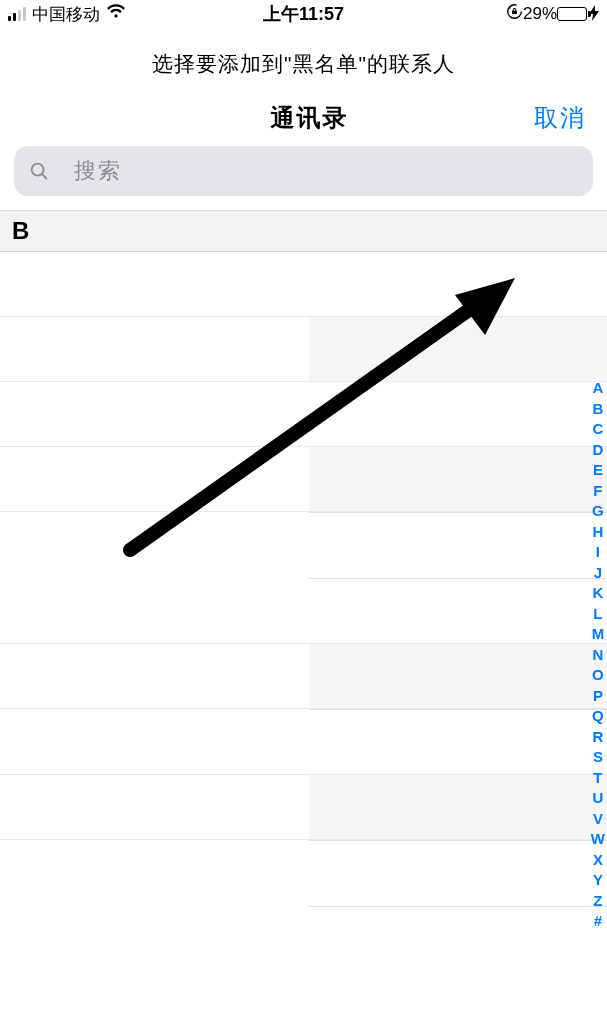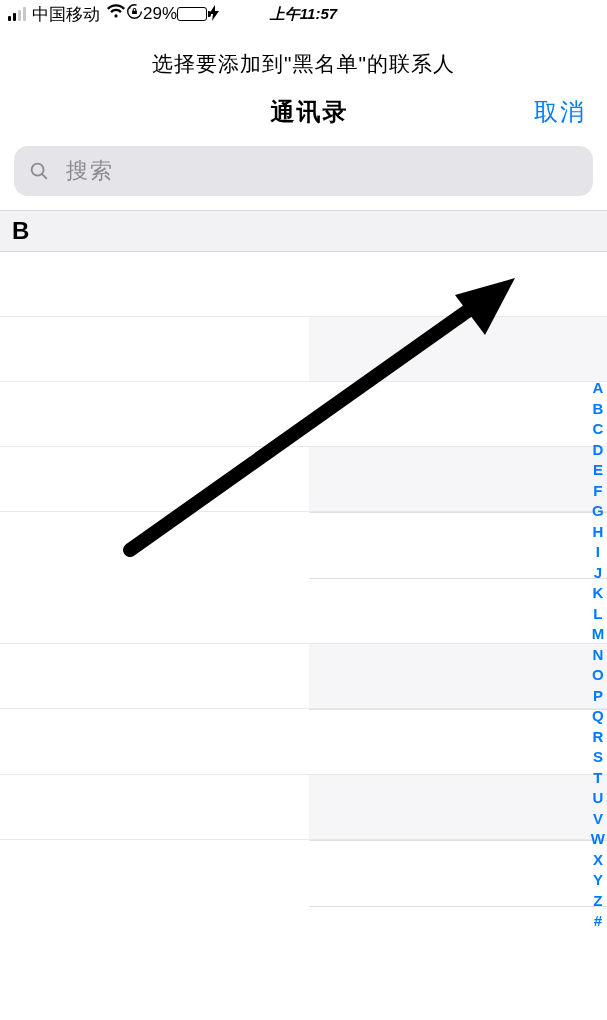--- a/index.html
+++ b/index.html
@@ -1,49 +1,49 @@
 <!DOCTYPE html>
 <html><head>
   <meta charset="utf-8">
   <style>
     * { margin: 0; padding: 0; box-sizing: border-box; }
     html, body { width: 607px; height: 1020px; overflow: hidden; font-family: -apple-system, "PingFang SC", "Helvetica Neue", Arial, sans-serif; background: #fff; color: #000; }
     .screen { width: 607px; height: 1020px; position: relative; background: #fff; }
 
     
-    .status-bar { height: 28px; display: flex; align-items: center; padding: 12px 8px; font-size: 17px; font-weight: 500; }
+    .status-bar { height: 28px; display: flex; align-items: center; justify-content: space-between; padding: 12px 8px; font-size: 17px; font-weight: 500; }
     .status-left { display: flex; align-items: center; gap: 6px; }
-    .status-center { position: absolute; left: 50%; transform: translateX(-50%); font-weight: 600; font-size: 15px; font-style: italic; }
+    .status-center { position: absolute; left: 50%; transform: translateX(-50%); font-weight: 600; font-size: 18px; }
     .status-right { display: flex; align-items: center; }
     .signal-bars { display: inline-flex; align-items: flex-end; gap: 2px; height: 14px; }
     .signal-bars span { width: 3px; background: #c7c7cc; display: inline-block; border-radius: 1px; }
     .signal-bars span:nth-child(1){height:5px;background:#000;}
     .signal-bars span:nth-child(2){height:8px;background:#000;}
     .signal-bars span:nth-child(3){height:11px;}
     .signal-bars span:nth-child(4){height:14px;}
     .carrier { font-size: 17px; }
     .wifi { font-size: 17px; }
     .lock-rot { width:17px; height:17px; }
     .battery-wrap { display:flex; align-items:center; gap:2px; }
     .battery { width: 30px; height: 14px; border: 1.5px solid #000; border-radius: 3px; position: relative; }
     .battery::after { content:""; position:absolute; right:-5px; top:3px; width:3px; height:6px; background:#000; border-radius:0 2px 2px 0;}
     .battery-fill { height:100%; width:29%; background:#4cd964; border-radius:1px 0 0 1px;}
     .bolt { font-size:15px; }
 
     
     .prompt { text-align: center; font-size: 21px; padding: 22px 10px 18px; letter-spacing: 1px; }
 
     
-    .nav { position: relative; height: 38px; display: flex; align-items: flex-start; justify-content: center; padding-left: 12px; }
+    .nav { position: relative; height: 38px; display: flex; align-items: flex-end; justify-content: center; padding-left: 12px; }
     .nav-title { font-size: 24px; font-weight: 600; letter-spacing: 2px;}
     .nav-cancel { position: absolute; right: 21px; font-size: 24px; color: #007aff; letter-spacing: 2px;}
 
     
     .search-wrap { padding: 12px 14px 14px; }
-    .search { background: #e4e4e9; border-radius: 14px; height: 50px; display:flex; align-items:center; padding: 0 14px; gap: 16px;}
+    .search { background: #e4e4e9; border-radius: 14px; height: 50px; display:flex; align-items:center; padding: 0 14px; gap: 24px;}
     .search-icon { width: 22px; height: 22px; stroke:#8a8a8f; fill:none;}
     .search-ph { color:#8a8a8f; font-size:22px; letter-spacing:2px;}
 
     
     .section-hdr { background:#f2f2f5; border-top:1px solid #d7d7dc; border-bottom:1px solid #d7d7dc; padding: 6px 12px; font-size: 24px; font-weight: 700;}
 
     
     .list { position: relative; }
     .row { height: 65px; border-bottom: 1px solid #e9e9ec; background:#fff;}
     .row.split { display:flex; }

